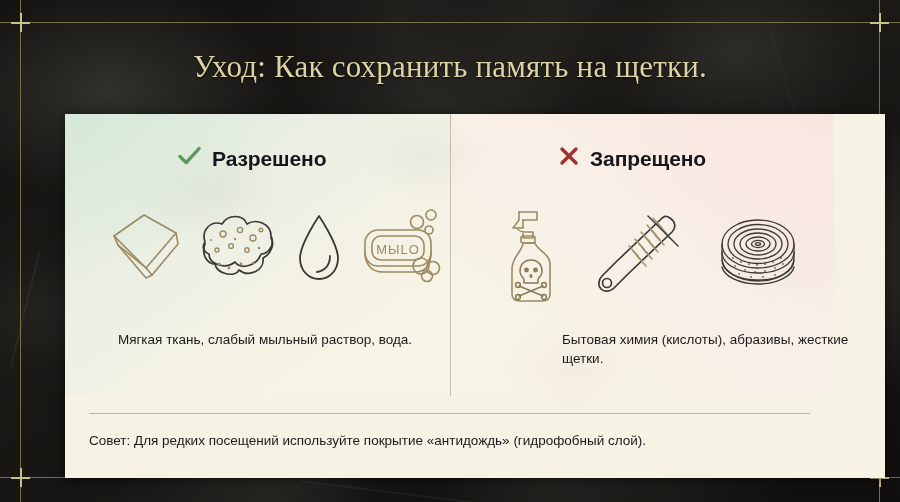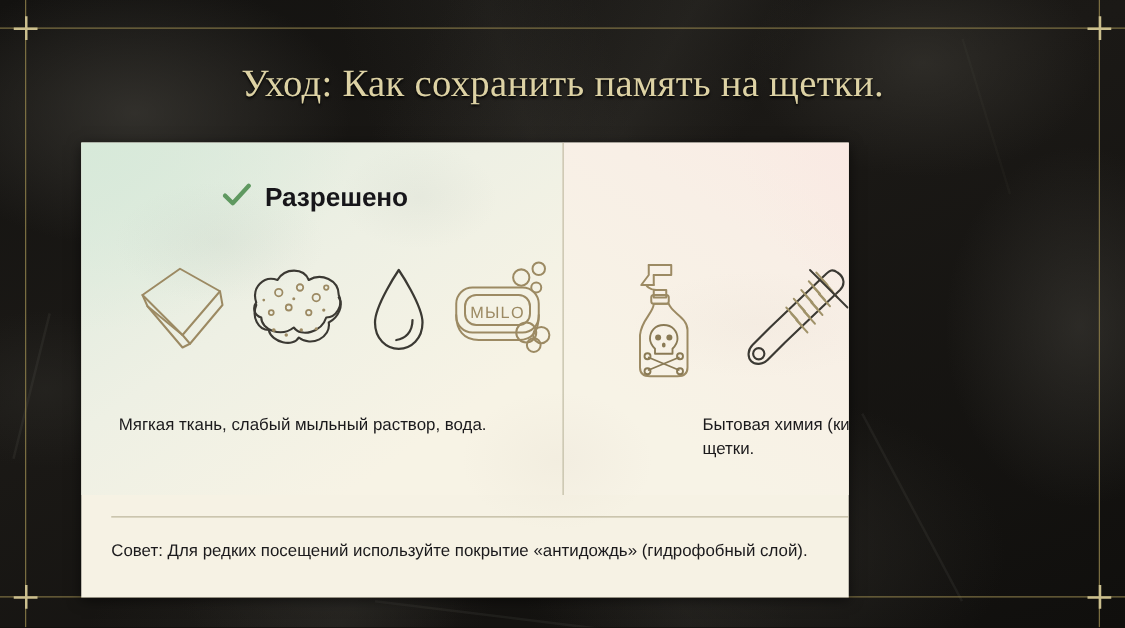--- a/index.html
+++ b/index.html
@@ -86,21 +86,21 @@
     color: #ddd2a4;
     text-shadow: 0 1px 2px rgba(0,0,0,.85);
     white-space: nowrap;
   }
 
   
   #card {
     position: absolute;
     left: 65px;
     top: 114px;
-    width: 614px;
+    width: 820px;
     height: 364px;
     background: #f6f2e4;
     box-shadow: 0 2px 10px rgba(0,0,0,.55);
     overflow: hidden;
   }
 
   
   .tint {
     position: absolute;
     top: 0;
@@ -186,20 +186,21 @@
   .caption {
     position: absolute;
     font-size: 13.5px;
     line-height: 19px;
     color: #1b1a1c;
   }
   .caption-left {
     left: 30px;
     top: 216px;
     width: 340px;
+    text-align: center;
   }
   .caption-right {
     left: 457px;
     top: 216px;
     width: 300px;
     text-align: left;
     margin-left: 40px;
   }
 
   
@@ -247,20 +248,28 @@
 
     <div class="col-head col-head-left">
       <span class="mark">
         <svg width="23" height="20" viewBox="0 0 23 20">
           <path d="M2 10.5 L8.2 16.6 L21 2.6" fill="none" stroke="#5f9960" stroke-width="3.4" stroke-linecap="round" stroke-linejoin="round"></path>
         </svg>
       </span>
       <span>Разрешено</span>
     </div>
 
+    <div class="col-head col-head-right">
+      <span class="mark">
+        <svg width="20" height="20" viewBox="0 0 20 20">
+          <path d="M3 3 L17 17 M17 3 L3 17" fill="none" stroke="#9e3230" stroke-width="3.4" stroke-linecap="round"></path>
+        </svg>
+      </span>
+      <span>Запрещено</span>
+    </div>
 
     <div class="icon-row icon-row-left">
 
       <div class="icon-cell">
         <svg width="78" height="84" viewBox="0 0 78 84">
           <g fill="none" stroke="#9c8a63" stroke-width="1.6" stroke-linejoin="round" stroke-linecap="round">
             <path d="M8 30 L38 9 L70 27 L40 62 Z"></path>
             <path d="M40 62 L46 69 L72 38 L70 27"></path>
             <path d="M8 30 L12 39 L40 72 L46 69"></path>
             <path d="M12 39 L40 62"></path>

